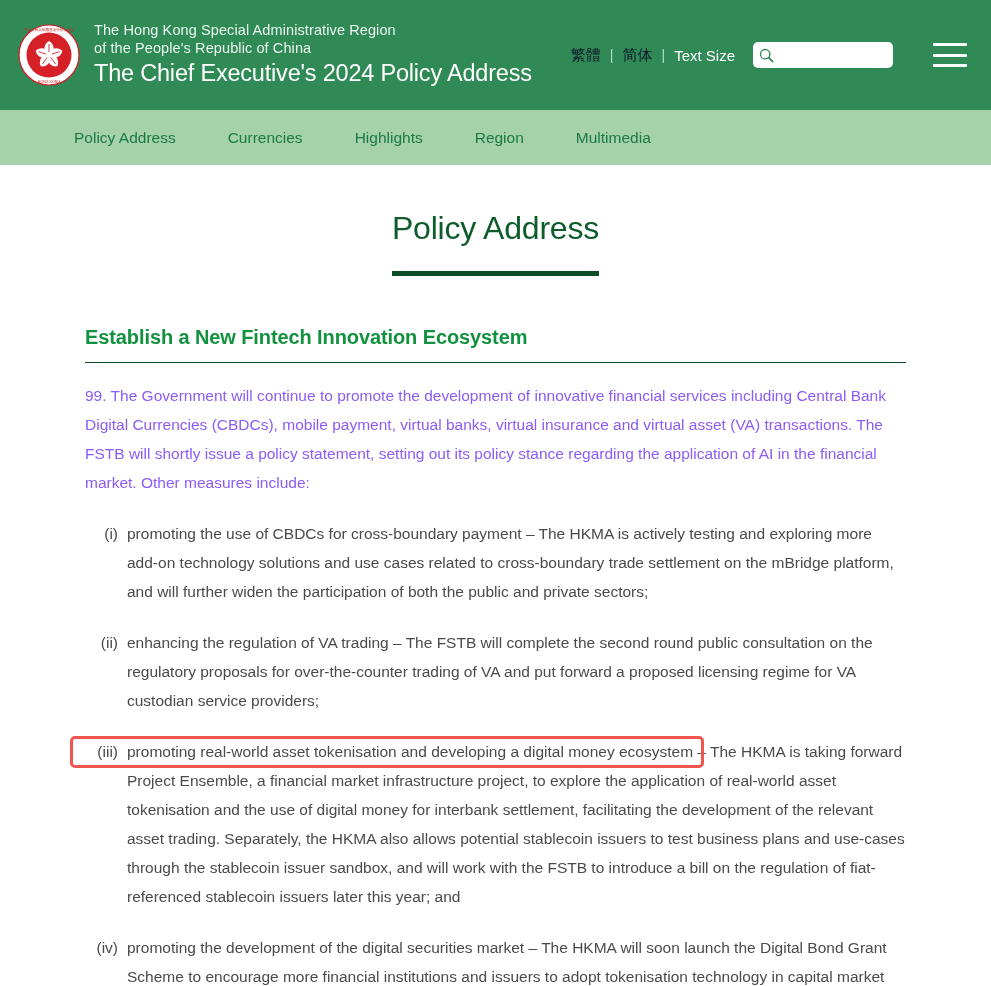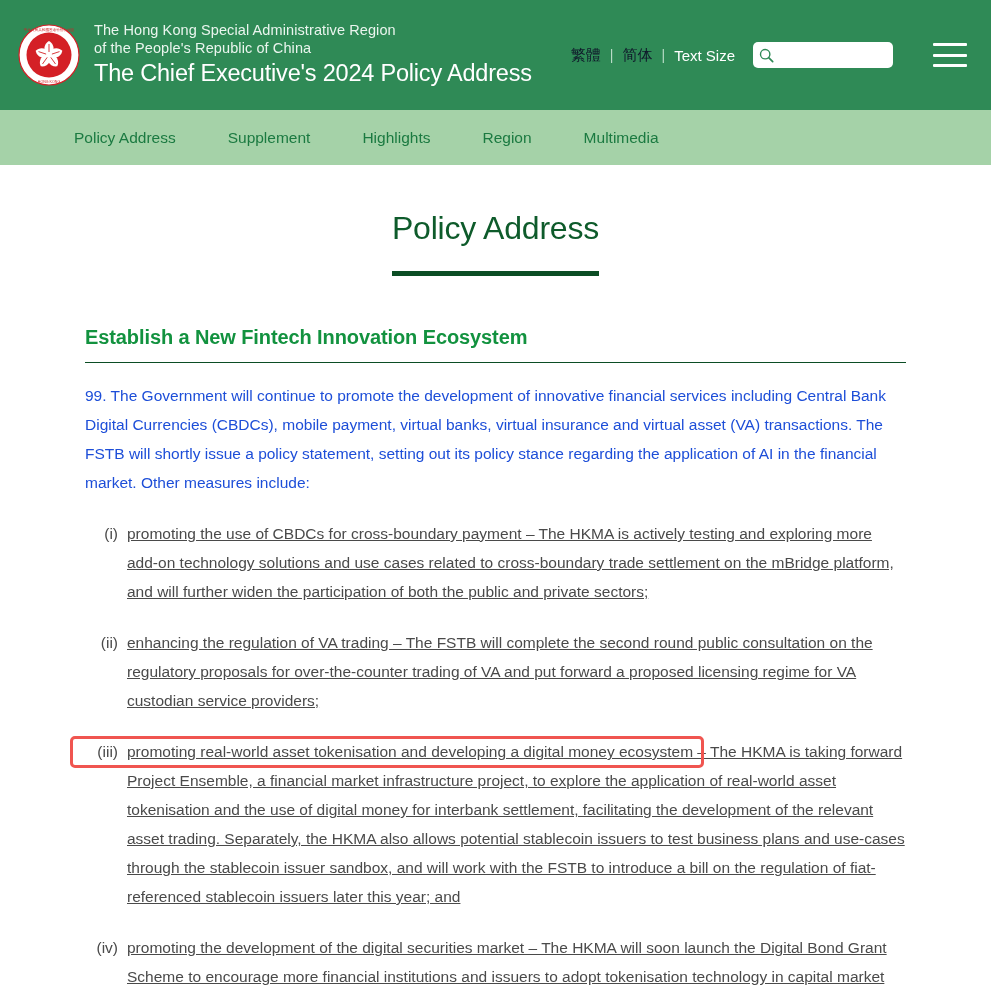--- a/index.html
+++ b/index.html
@@ -121,38 +121,38 @@
   .section-rule {
     margin-top: 13px;
     border: 0; border-top: 1.5px solid #0b4d24;
     height: 0;
   }
 
   .para {
     margin: 18px 0 0 0;
     font-size: 15.5px;
     line-height: 29px;
-    color: #1d4ed8;
+    color: #8b5cf6;
     text-align: left;
   }
 
   .list { margin: 16px 0 0 0; padding: 0; }
   .list-item {
     display: flex;
     margin-top: 22px;
     font-size: 15.5px;
     line-height: 29px;
     color: #4a4a4a;
   }
   .list-marker {
     flex: 0 0 42px;
     text-align: right;
     padding-right: 9px;
   }
-  .list-body { flex: 1 1 auto; text-decoration: underline; }
+  .list-body { flex: 1 1 auto; }
 
   
   .list-item.highlighted { position: relative; }
   .hl-box {
     position: absolute;
     left: -15px;
     top: -1px;
     width: 634px;
     height: 32px;
     border: 3px solid #f05550;
@@ -229,21 +229,21 @@
     <div class="hamburger">
       <span></span>
       <span></span>
       <span></span>
     </div>
   </div>
 </div>
 
 <div class="nav">
   <a>Policy Address</a>
-  <a>Supplement</a>
+  <a>Currencies</a>
   <a>Highlights</a>
   <a>Region</a>
   <a>Multimedia</a>
 </div>
 
 <div class="main">
 
   <div class="page-title-wrap">
     <h1 class="page-title">Policy Address</h1>
   </div>

